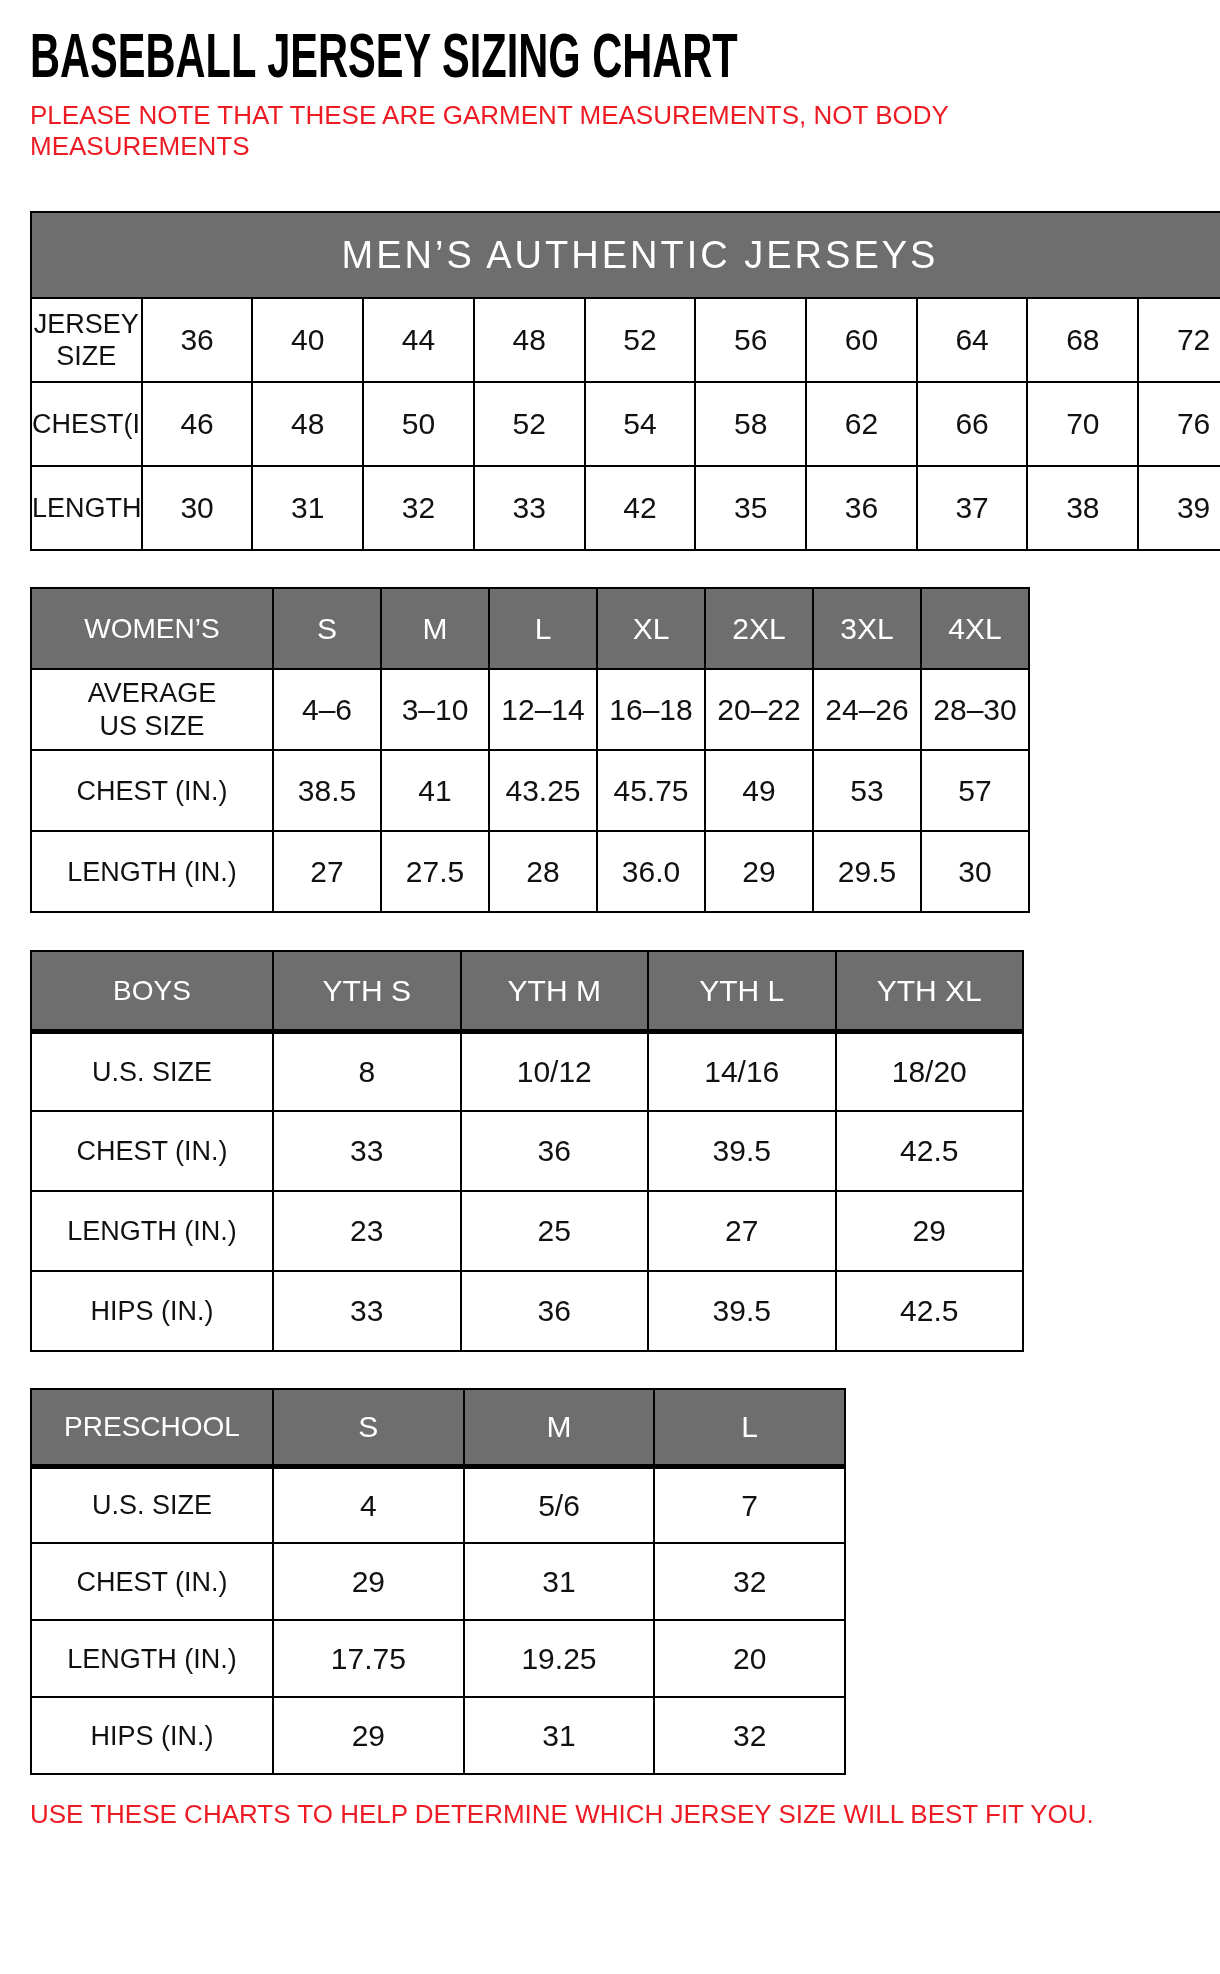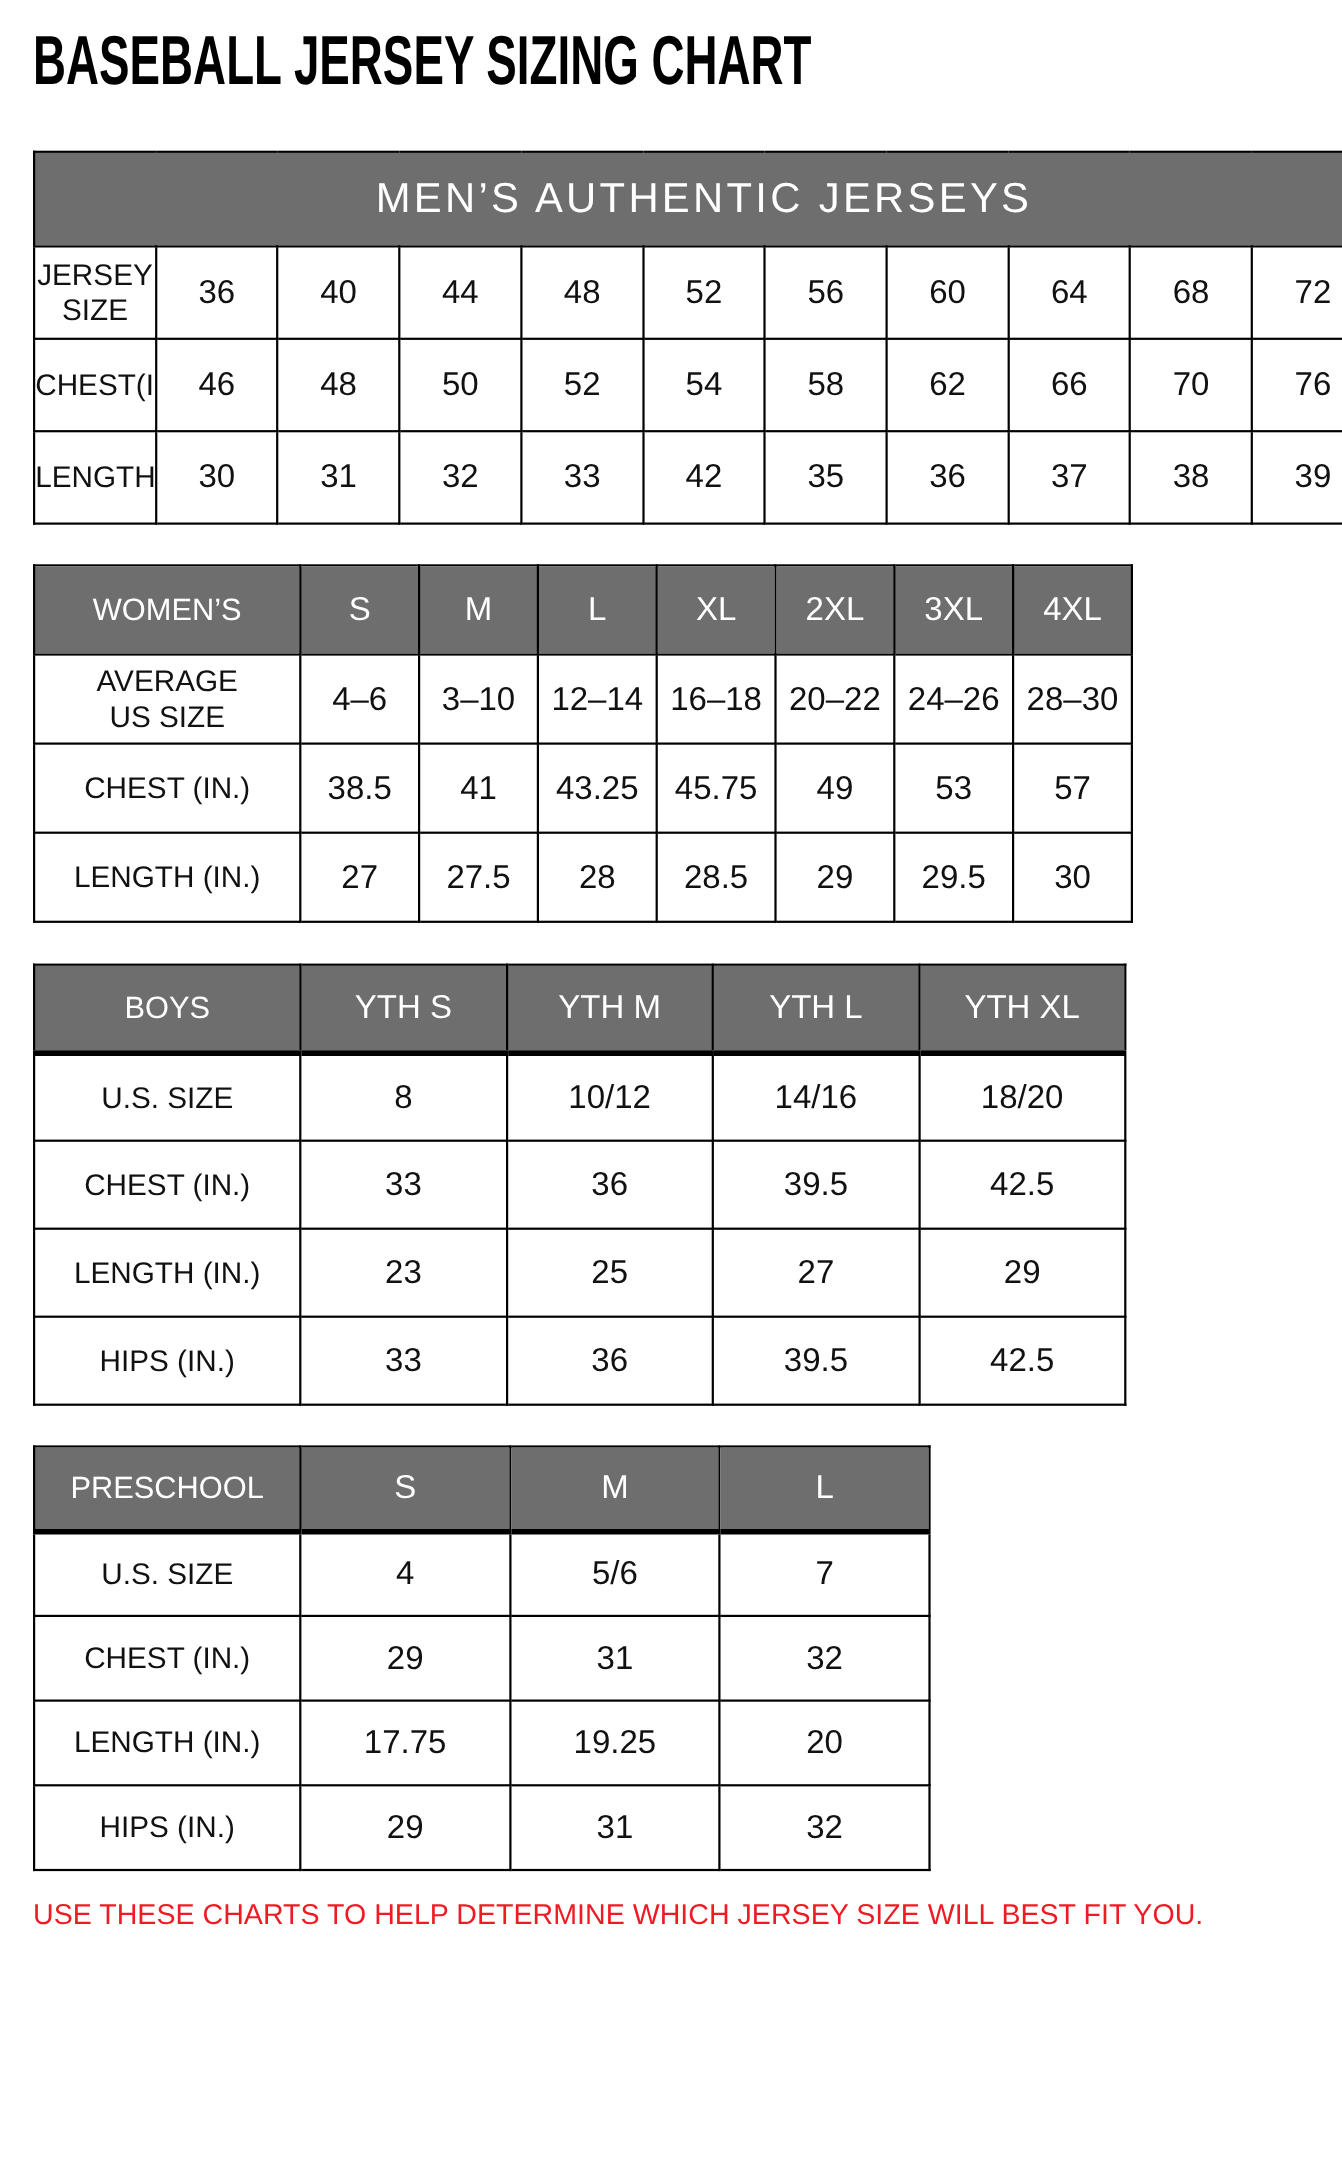--- a/index.html
+++ b/index.html
@@ -56,20 +56,22 @@
 
   .footer-note{
     margin-top:24px; color:var(--red); font-size:26px; white-space:nowrap; font-weight:400;
   }
 </style>
 </head>
 <body>
 
 <div class="content">
   <h1 class="page-title">BASEBALL JERSEY SIZING CHART</h1>
+  <div class="note">PLEASE NOTE THAT THESE ARE GARMENT MEASUREMENTS, NOT BODY
+MEASUREMENTS</div>
 
   <table class="sizing t-mens">
       <tbody>
         <tr class="banner-row">
           <td colspan="11">MEN’S AUTHENTIC JERSEYS</td>
         </tr>
         <tr class="data-row">
           <td class="label-cell">JERSEY SIZE</td>
           <td>36</td>
           <td>40</td>
@@ -142,21 +144,21 @@
           <td>45.75</td>
           <td>49</td>
           <td>53</td>
           <td>57</td>
         </tr>
         <tr class="data-row">
           <td class="label-cell">LENGTH (IN.)</td>
           <td>27</td>
           <td>27.5</td>
           <td>28</td>
-          <td>28.5</td>
+          <td>36.0</td>
           <td>29</td>
           <td>29.5</td>
           <td>30</td>
         </tr>
       </tbody>
     </table>
 
   <table class="sizing t-boys">
       <tbody>
         <tr class="header-row">

